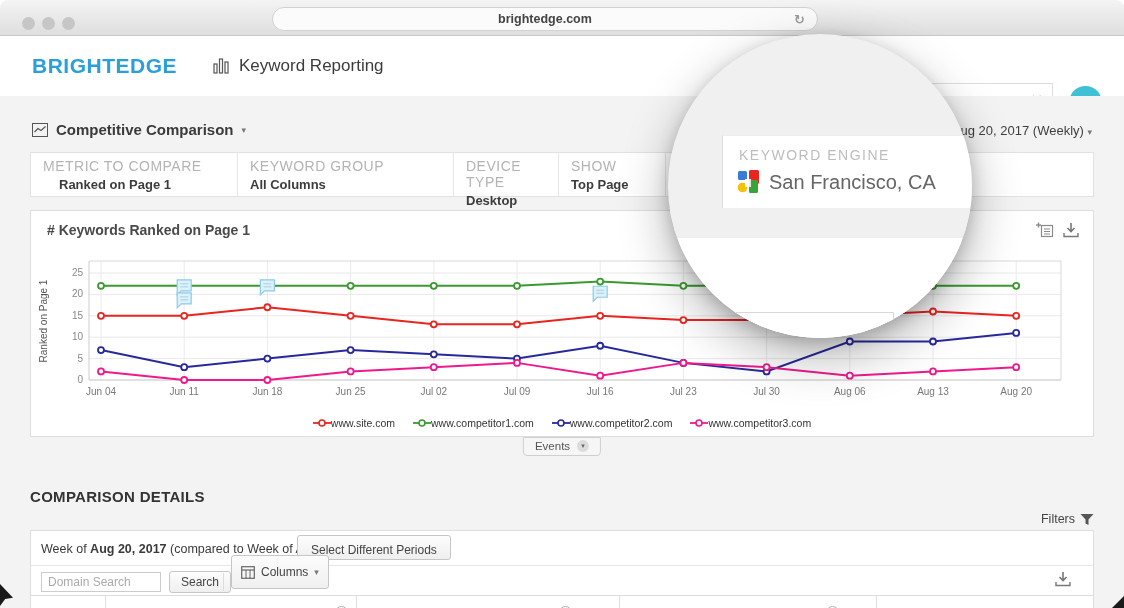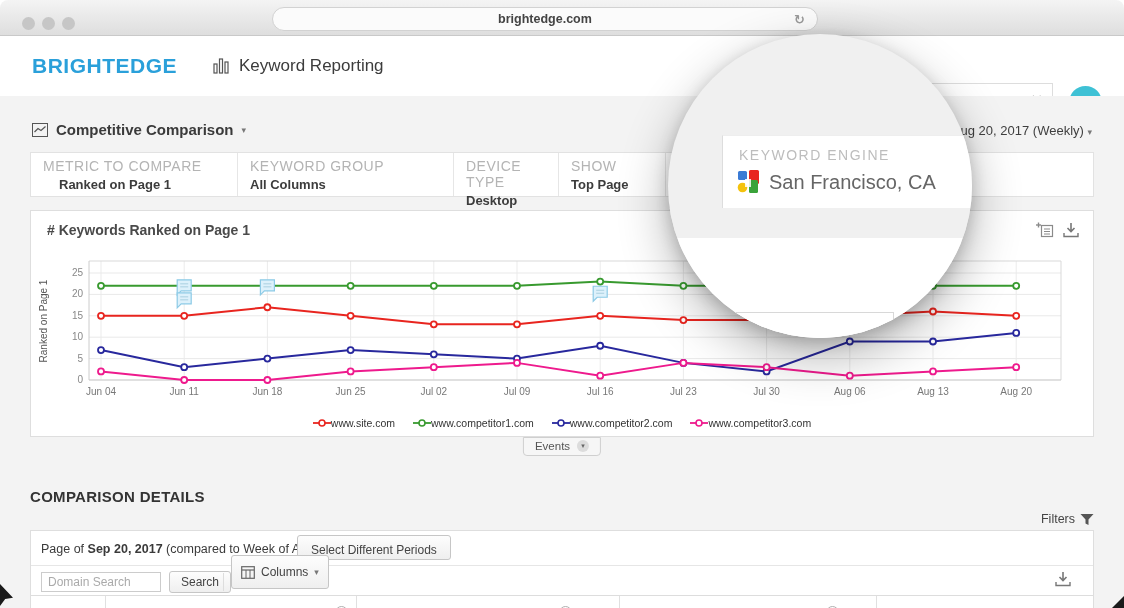--- a/index.html
+++ b/index.html
@@ -353,21 +353,21 @@
 
     <div class="filters-ctl">
       <span>Filters</span>
       <svg width="14" height="13" viewBox="0 0 14 13">
         <path d="M0.5 1 H13.5 L8.5 6.5 V12 L5.5 10.5 V6.5 Z" fill="#555"></path>
       </svg>
     </div>
 
     <div class="detailpanel">
       <div class="weekrow">
-        <span>Page of </span><b>Sep 20, 2017</b><span> (compared to Week of Aug 13, 2017)</span>
+        <span>Week of </span><b>Aug 20, 2017</b><span> (compared to Week of Aug 13, 2017)</span>
       </div>
       <button class="btn sel-periods">Select Different Periods</button>
       <div class="divider-h"></div>
       <input class="dsearch" placeholder="Domain Search" style="">
       <button class="btn search-btn">Search</button>
       <div class="vdiv"></div>
       <button class="btn columns-btn">
         <svg width="14" height="13" viewBox="0 0 14 13">
           <rect x="0.7" y="0.7" width="12.6" height="11.6" fill="none" stroke="#666" stroke-width="1.2"></rect>
           <line x1="1" y1="4" x2="13" y2="4" stroke="#666" stroke-width="1.2"></line>

